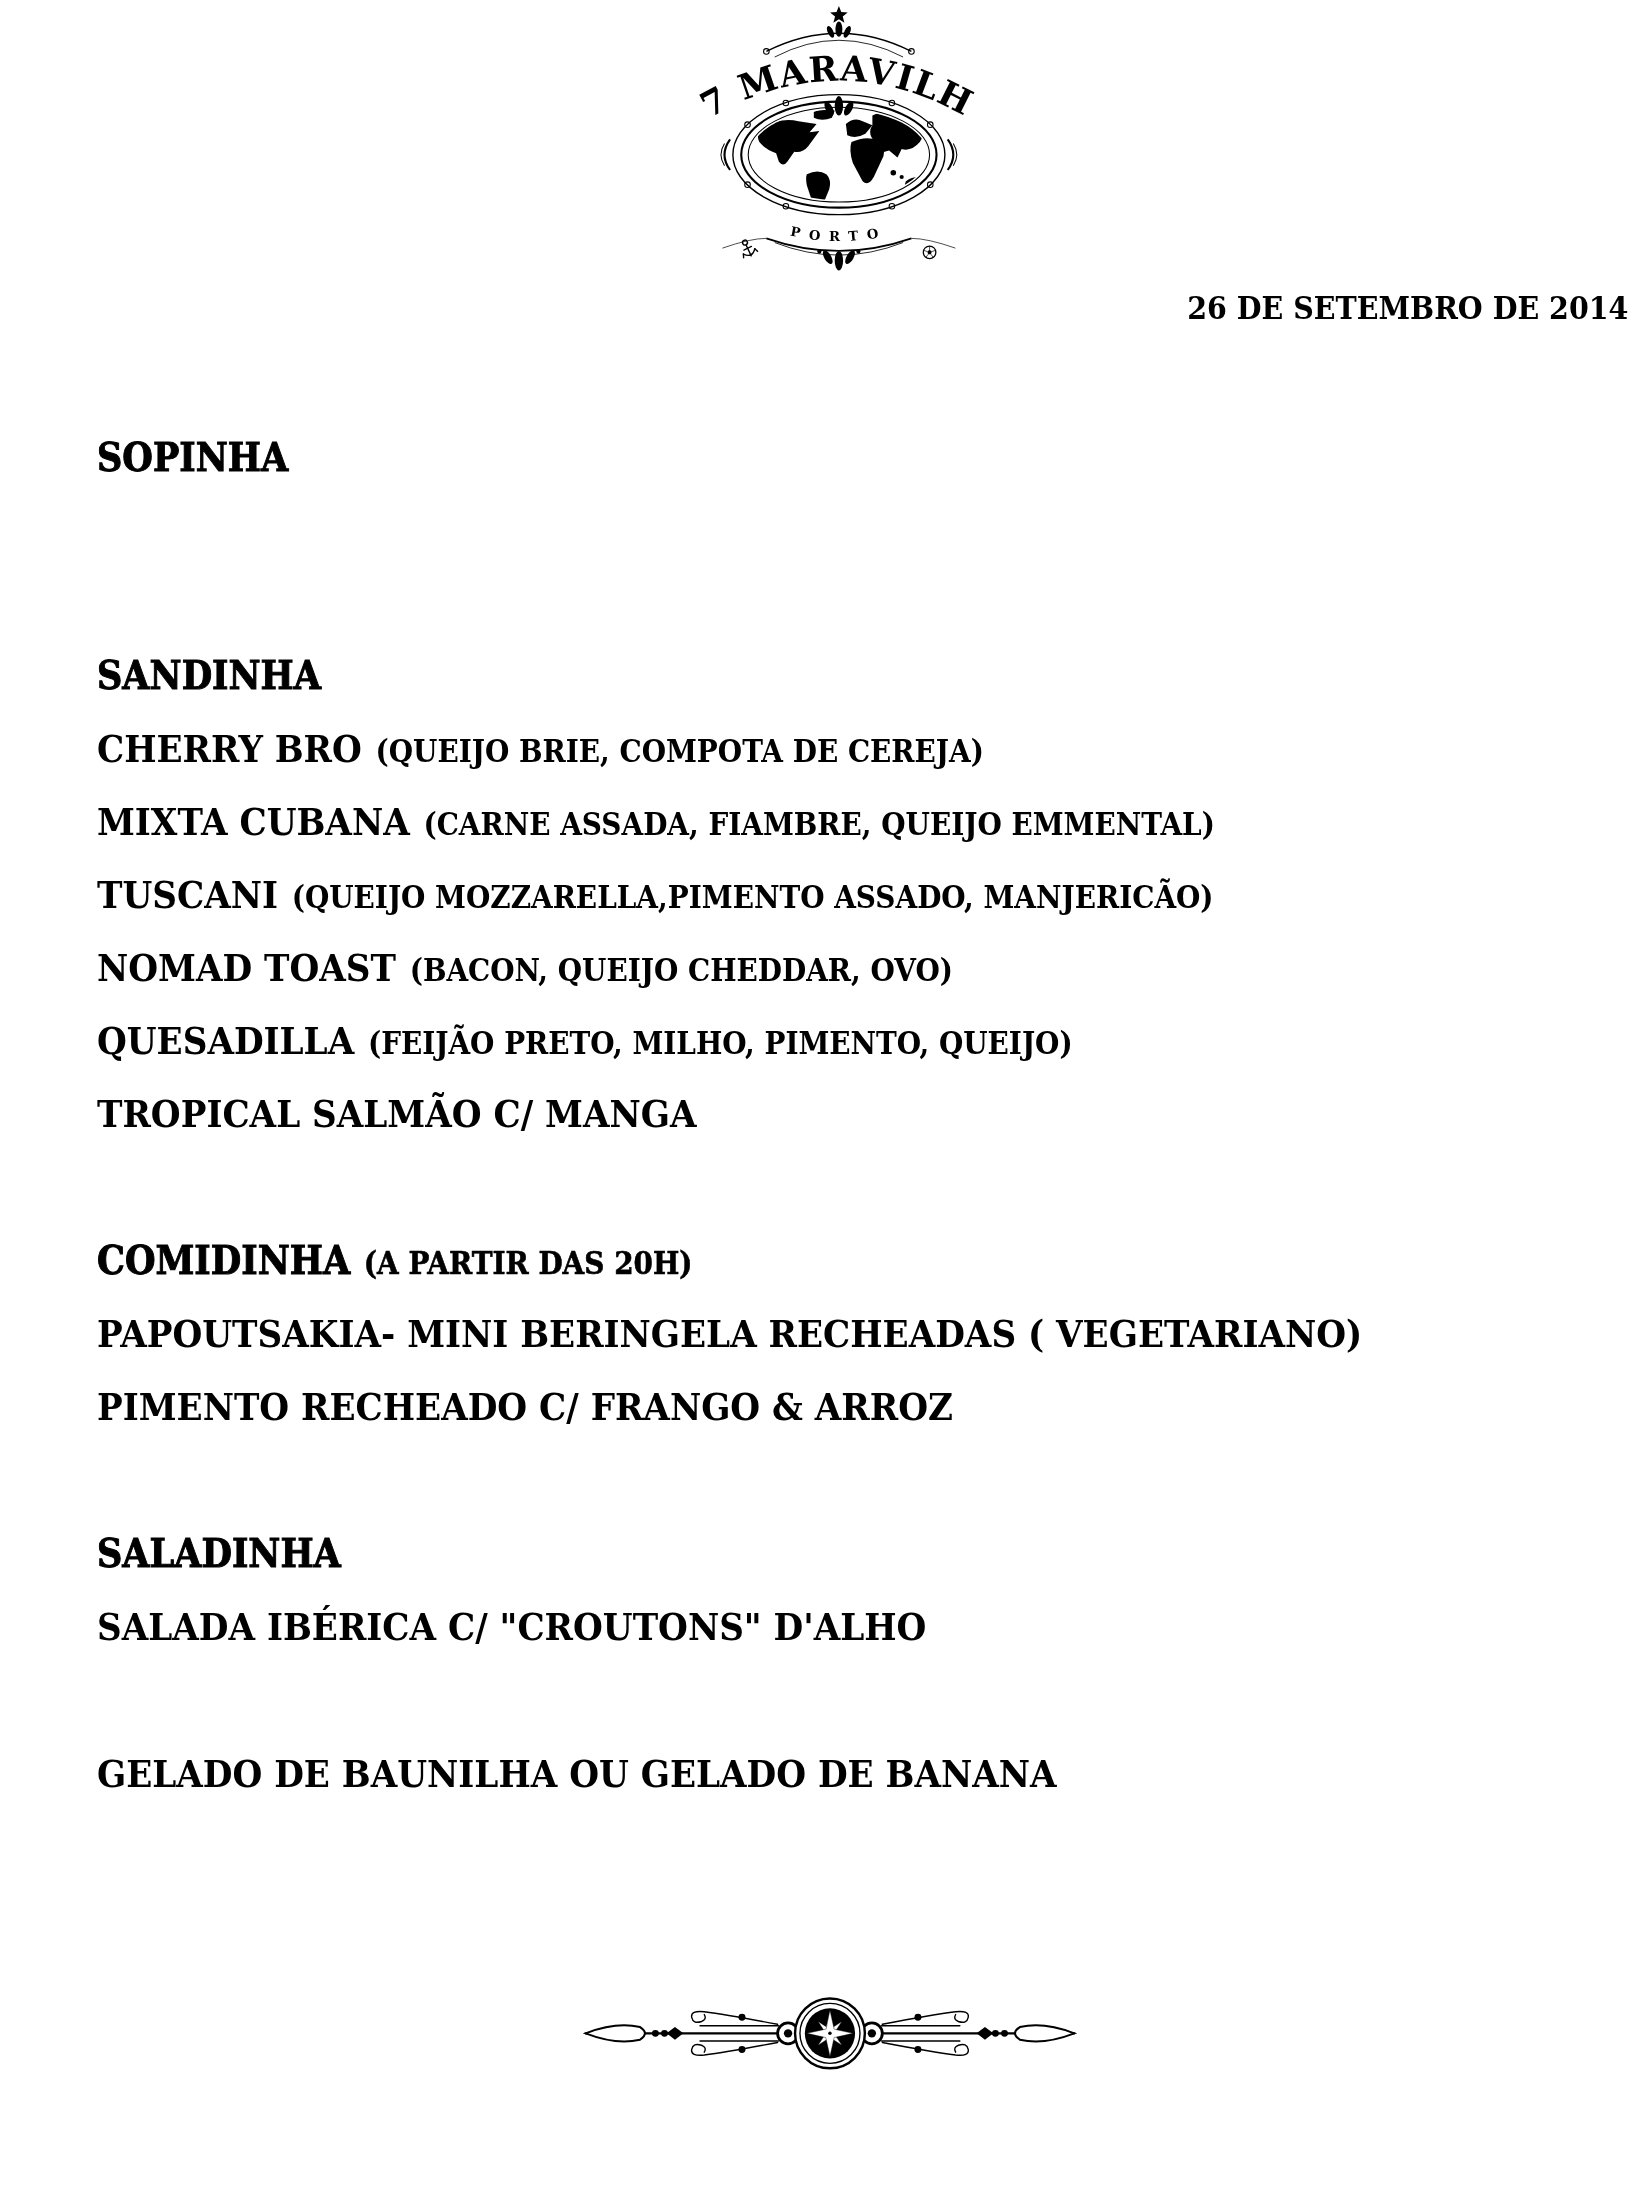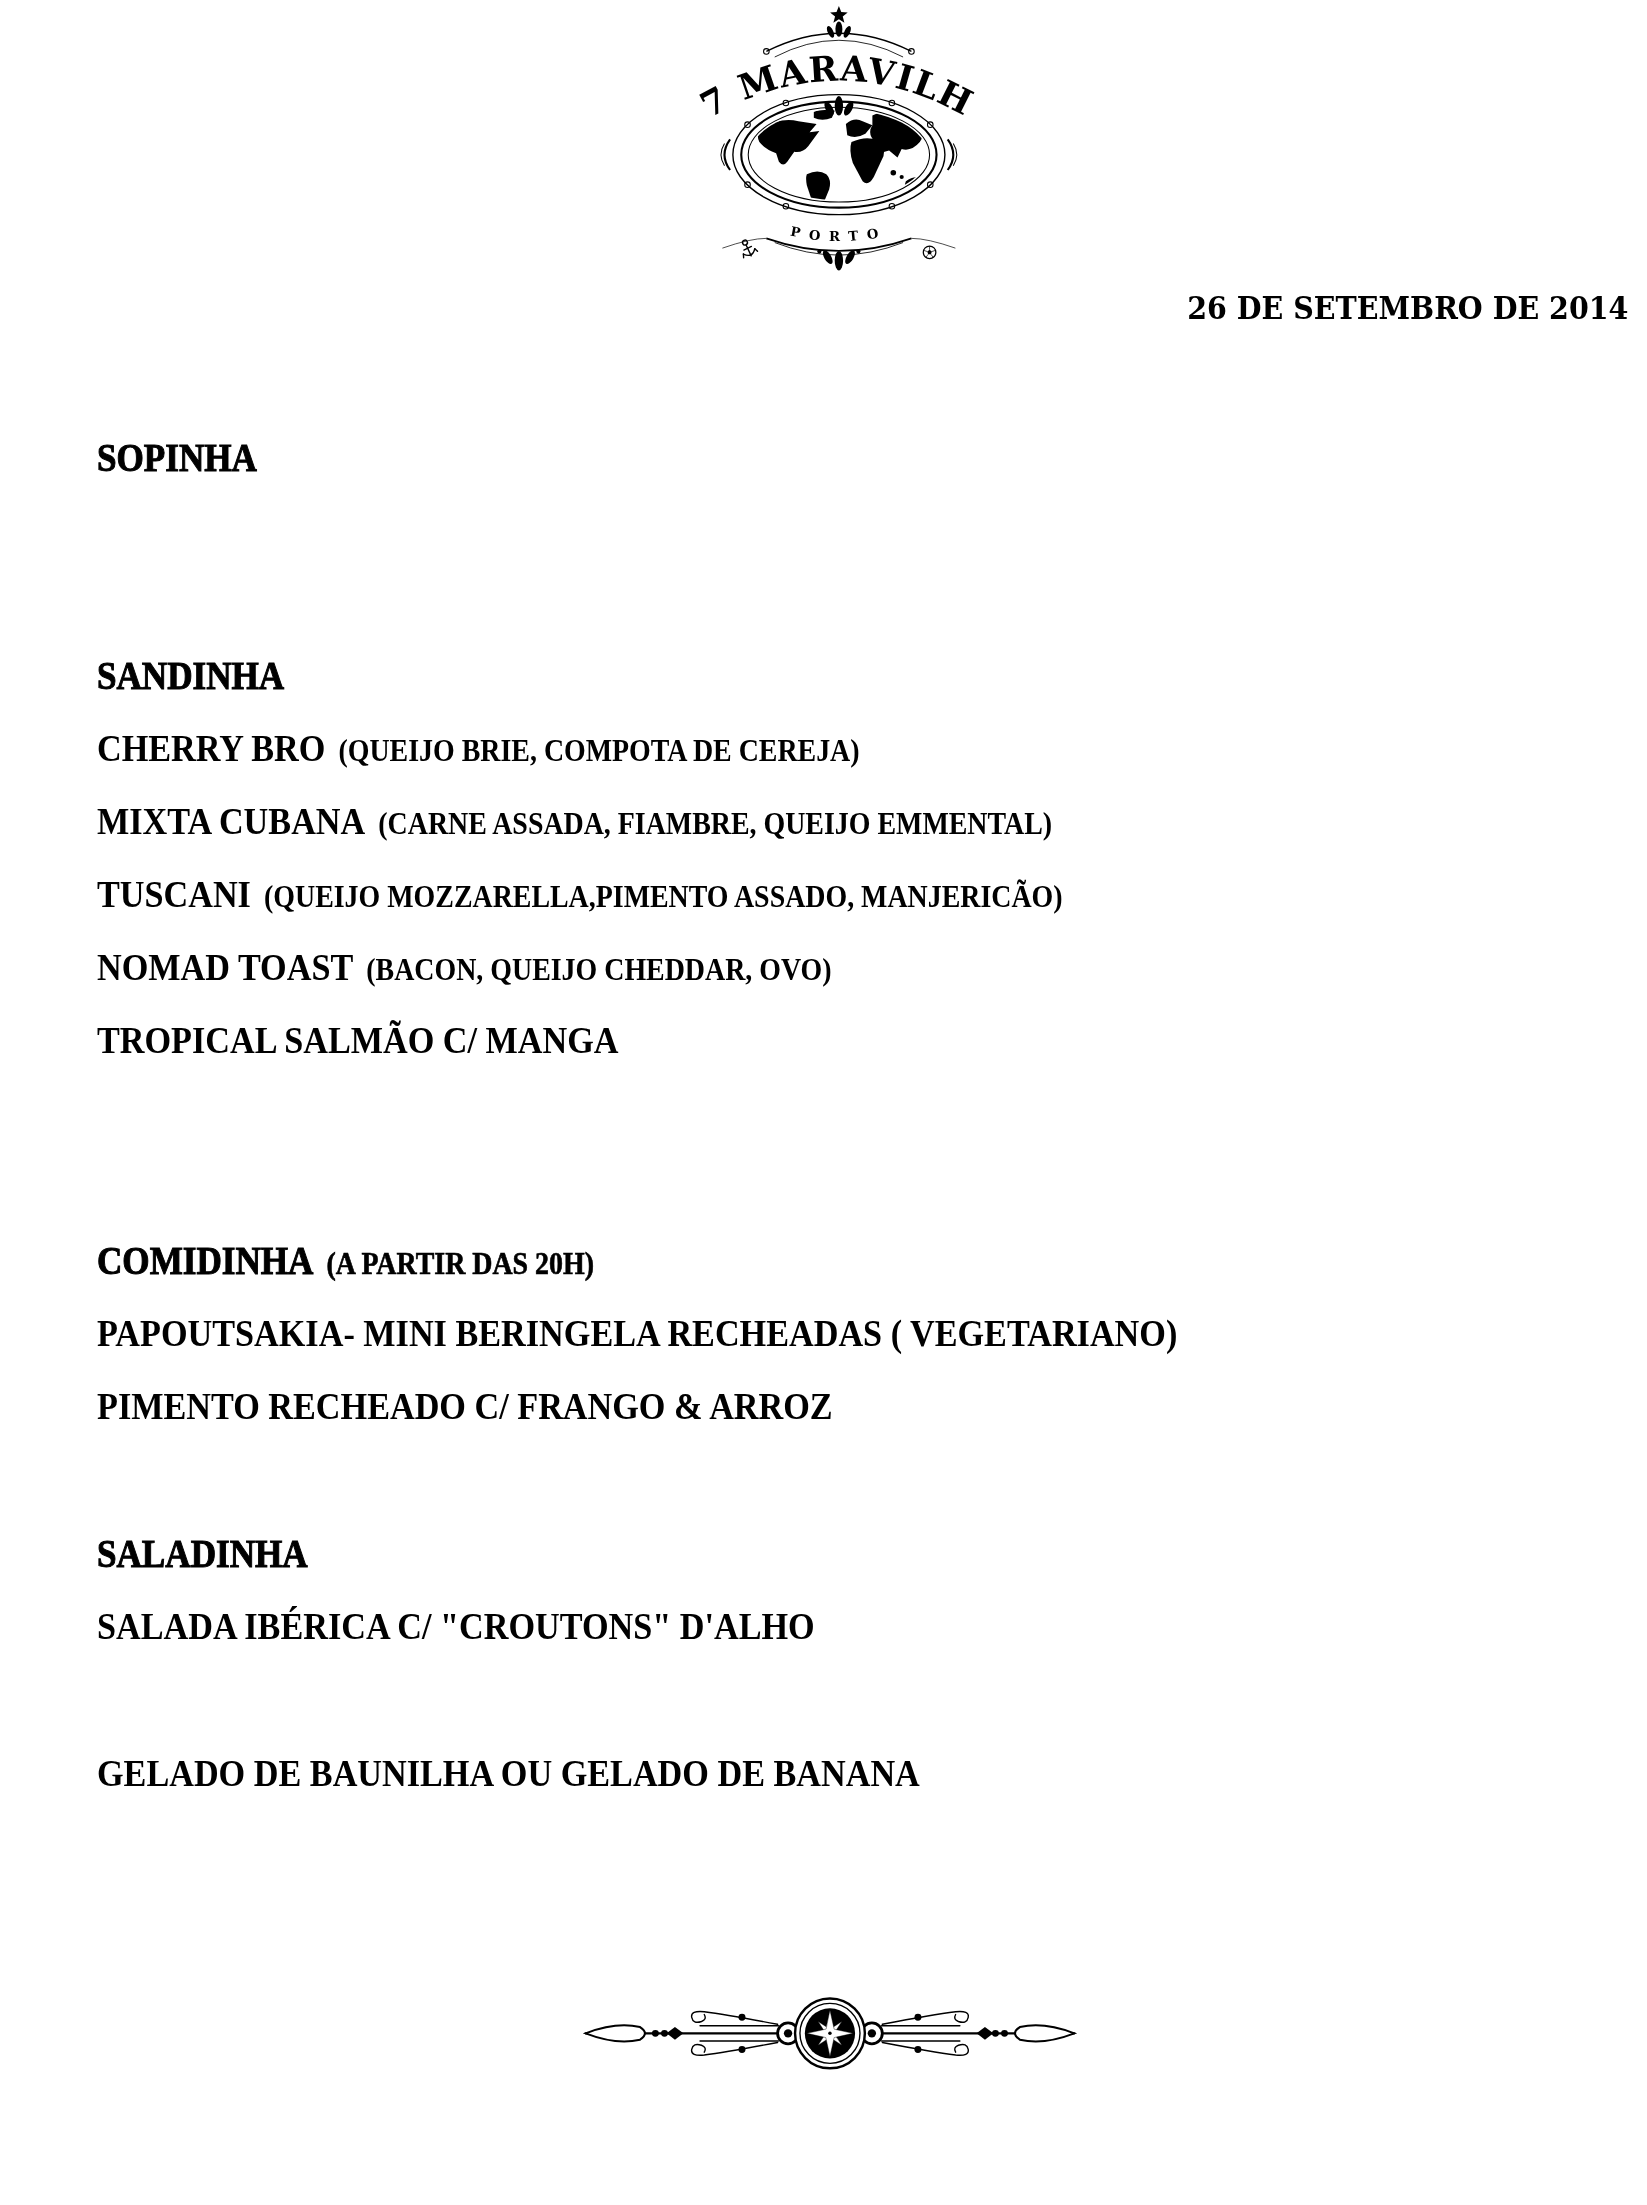--- a/index.html
+++ b/index.html
@@ -22,21 +22,21 @@
   .date-line {
     position:absolute; top:287px; left:0; right:0; height:42px;
     line-height:42px; text-align:right;
   }
   .date-line .scale-c {
     display:inline-block; transform:scaleX(0.92); transform-origin:50% 50%;
     font-size:31px; font-weight:bold; white-space:nowrap;
   }
 
   
-  .menu-section { position:absolute; left:97px; right:57px;font-family:Liberation Serif, serif; }
+  .menu-section { position:absolute; left:97px; right:57px; }
   .line { height:73px; line-height:73px; white-space:nowrap; }
   .scale { display:inline-block; transform:scaleX(0.90); transform-origin:0 50%; }
   .section-title {
     font-size:39px; font-weight:bold; -webkit-text-stroke:1px #000;
   }
   .section-note {
     font-size:31px; font-weight:bold; margin-left:0.38em; -webkit-text-stroke:0.6px #000;
   }
   .item-name { font-size:38px; font-weight:bold; }
   .item-detail { font-size:31px; font-weight:bold; }
@@ -192,20 +192,26 @@
       </span>
     </div>
     <div class="line">
       <span class="scale">
         <span class="item-name">NOMAD TOAST</span>
         <span class="item-detail">(BACON, QUEIJO CHEDDAR, OVO)</span>
       </span>
     </div>
     <div class="line">
       <span class="scale">
+        <span class="item-name">QUESADILLA</span>
+        <span class="item-detail">(FEIJÃO PRETO, MILHO, PIMENTO, QUEIJO)</span>
+      </span>
+    </div>
+    <div class="line">
+      <span class="scale">
         <span class="item-name">TROPICAL SALMÃO C/ MANGA</span>
         
       </span>
     </div>
   </section>
 
   <section class="menu-section" style="top:1224px">
     <div class="line">
       <span class="scale">
         <span class="section-title">COMIDINHA</span>

